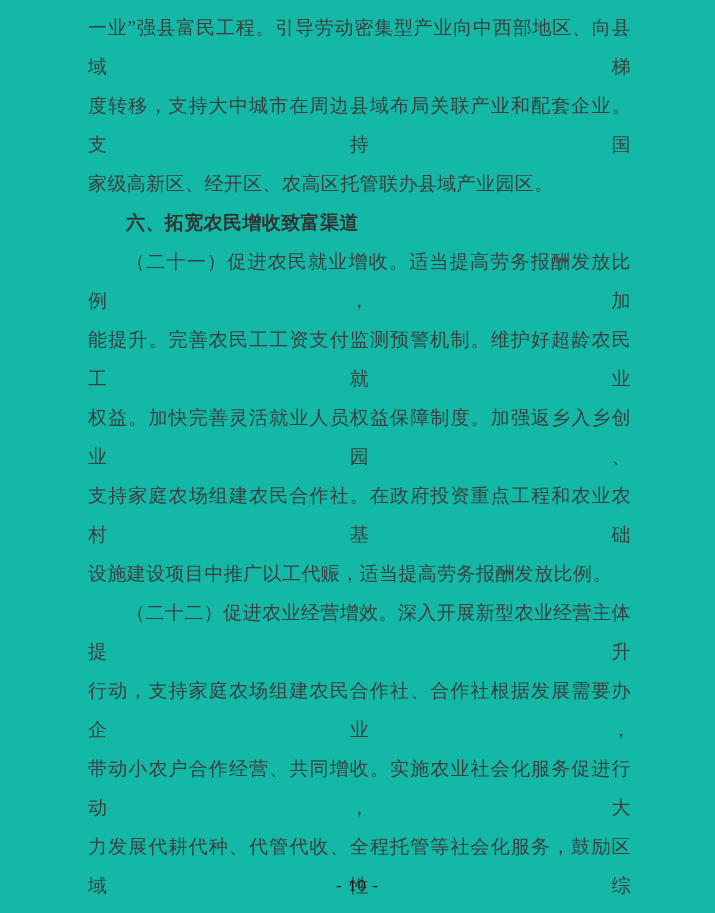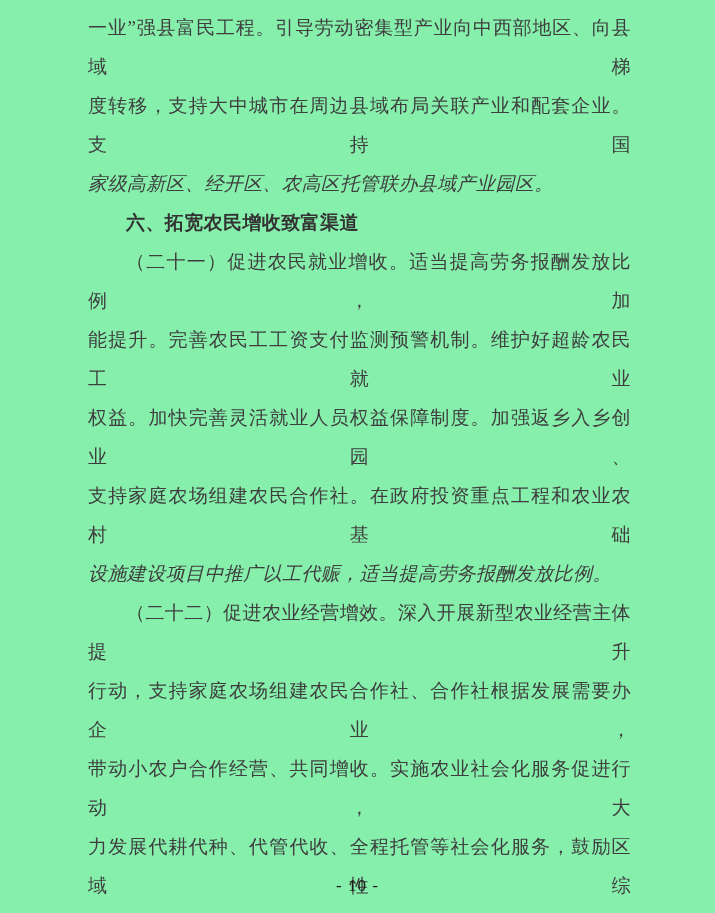--- a/index.html
+++ b/index.html
@@ -13,41 +13,40 @@
     position: relative;
     overflow: hidden;
     font-family: "Liberation Serif", "DejaVu Serif", serif;
   }
   .page {
     position: absolute;
     left: 0;
     top: 0;
     width: 715px;
     height: 913px;
-    background: #86efac;
+    background: #14b8a6;
   }
   .content {
     position: absolute;
     left: 88px;
     top: 8px;
     width: 543px;
     color: #3e3e3e;
     font-size: 19px;
     line-height: 39px;
     letter-spacing: 0.4px;
   }
   .line {
     text-align: justify;
     text-align-last: justify;
     white-space: normal;
   }
   .line.last {
     text-align: left;
     text-align-last: left;
-    font-style: italic;
   }
   .line.indent {
     text-indent: 2em;
   }
   .heading {
     font-weight: 700;
     color: #333333;
     text-indent: 2em;
     text-align: center;
     text-align-last: left;

